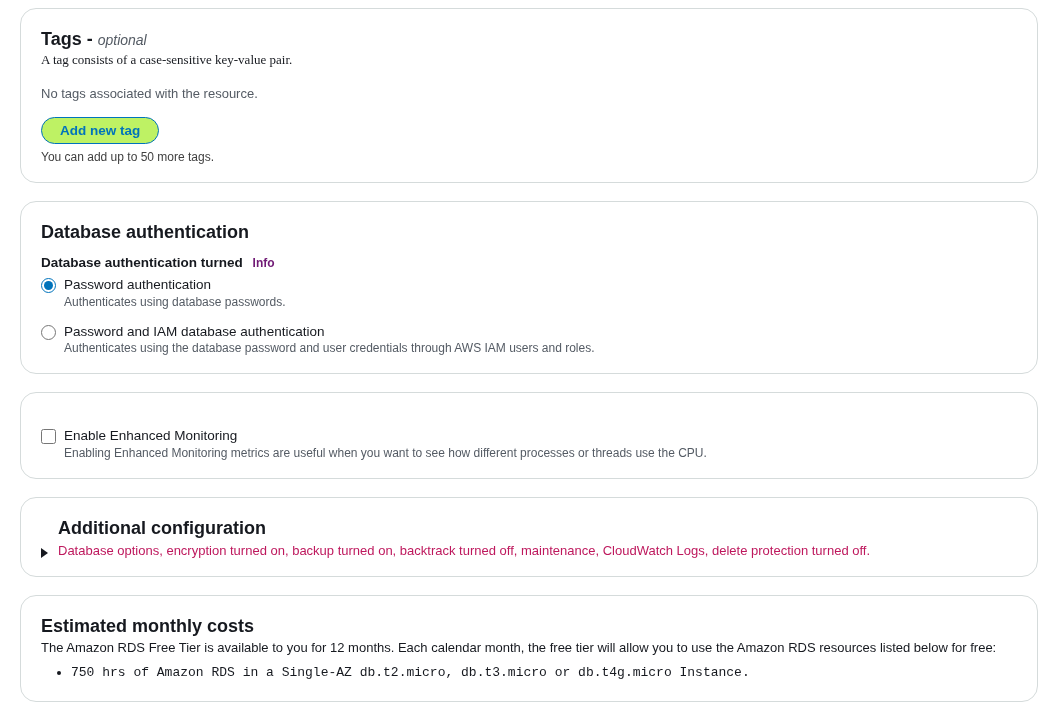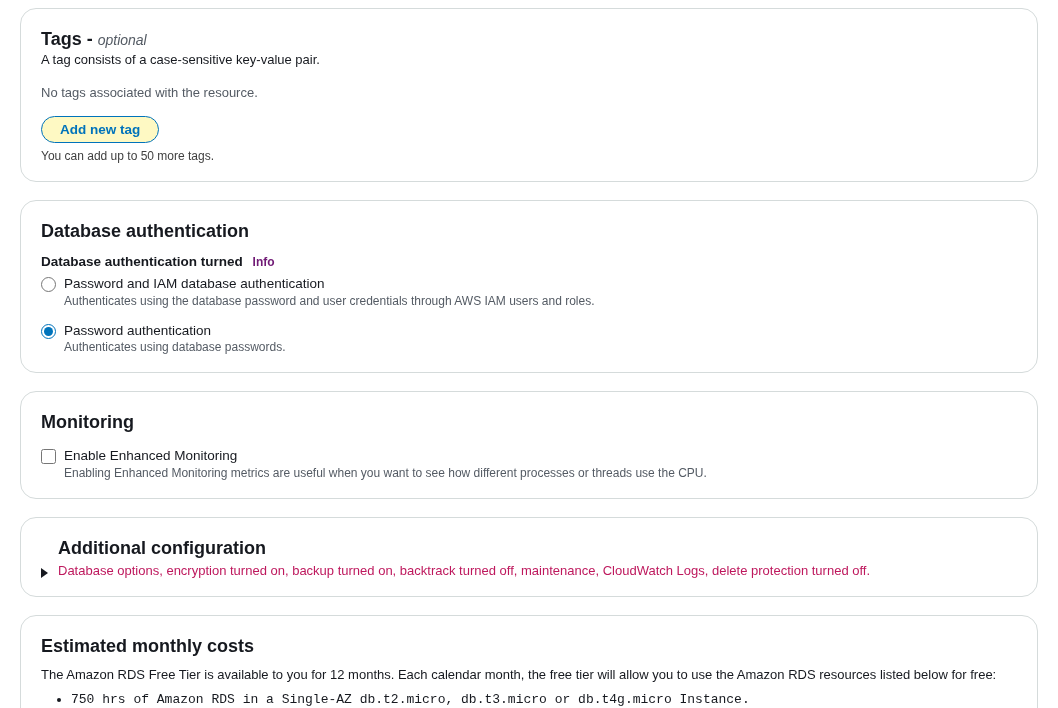--- a/index.html
+++ b/index.html
@@ -27,33 +27,34 @@
   .optional {
     font-style: italic;
     font-weight: 400;
     font-size: 14px;
     color: #545b64;
   }
   .desc {
     font-size: 13px;
     color: #16191f;
     margin: 2px 0 0 0;
+    font-family: Liberation Serif, serif;
   }
   .empty {
     font-size: 13px;
     color: #545b64;
     margin: 18px 0 0 0;
   }
   .btn-outline {
     display: inline-block;
     margin-top: 16px;
     padding: 5px 18px;
     border: 1px solid #0073bb;
     border-radius: 18px;
-    background: #fef9c3;
+    background: #bef264;
     color: #0073bb;
     font-size: 13.5px;
     font-weight: 700;
     cursor: pointer;
   }
   .hint {
     font-size: 12px;
     color: #404040;
     margin: 6px 0 0 0;
   }
@@ -117,21 +118,21 @@
   }
   ul.bullets {
     margin: 10px 0 0 0;
     padding-left: 30px;
     font-family: Liberation Mono, monospace;
   }
   ul.bullets li {
     font-size: 13px;
     margin: 3px 0;
   }
-  .costs-intro { margin-top: 10px; font-size:13px; }
+  .costs-intro { margin-top: 3px; font-size:13px; }
 </style>
 </head>
 <body>
 
 <div class="panel">
   <h2>
     <span>Tags</span><span> - </span><span class="optional">optional</span>
   </h2>
   <div class="desc">A tag consists of a case-sensitive key-value pair.</div>
   <div class="empty">No tags associated with the resource.</div>
@@ -139,37 +140,36 @@
   <div class="hint">You can add up to 50 more tags.</div>
 </div>
 
 <div class="panel">
   <h2>Database authentication</h2>
   <div class="field-label">
     <span>Database authentication turned</span>
     <span class="info-link">Info</span>
   </div>
   <label class="radio-row">
+    <input type="radio" name="auth" checked="" style="">
+    <div>
+      <div class="opt-title">Password authentication</div>
+      <div class="opt-desc">Authenticates using database passwords.</div>
+    </div>
+  </label>
+  <label class="radio-row">
     <input type="radio" name="auth" style="">
     <div>
       <div class="opt-title">Password and IAM database authentication</div>
       <div class="opt-desc">Authenticates using the database password and user credentials through AWS IAM users and roles.</div>
     </div>
   </label>
-  <label class="radio-row">
-    <input type="radio" name="auth" checked="" style="">
-    <div>
-      <div class="opt-title">Password authentication</div>
-      <div class="opt-desc">Authenticates using database passwords.</div>
-    </div>
-  </label>
 </div>
 
 <div class="panel">
-  <h2>Monitoring</h2>
   <label class="check-row" style="margin-top:14px">
     <input type="checkbox" style="">
     <div>
       <div class="opt-title">Enable Enhanced Monitoring</div>
       <div class="opt-desc">Enabling Enhanced Monitoring metrics are useful when you want to see how different processes or threads use the CPU.</div>
     </div>
   </label>
 </div>
 
 <div class="panel">

